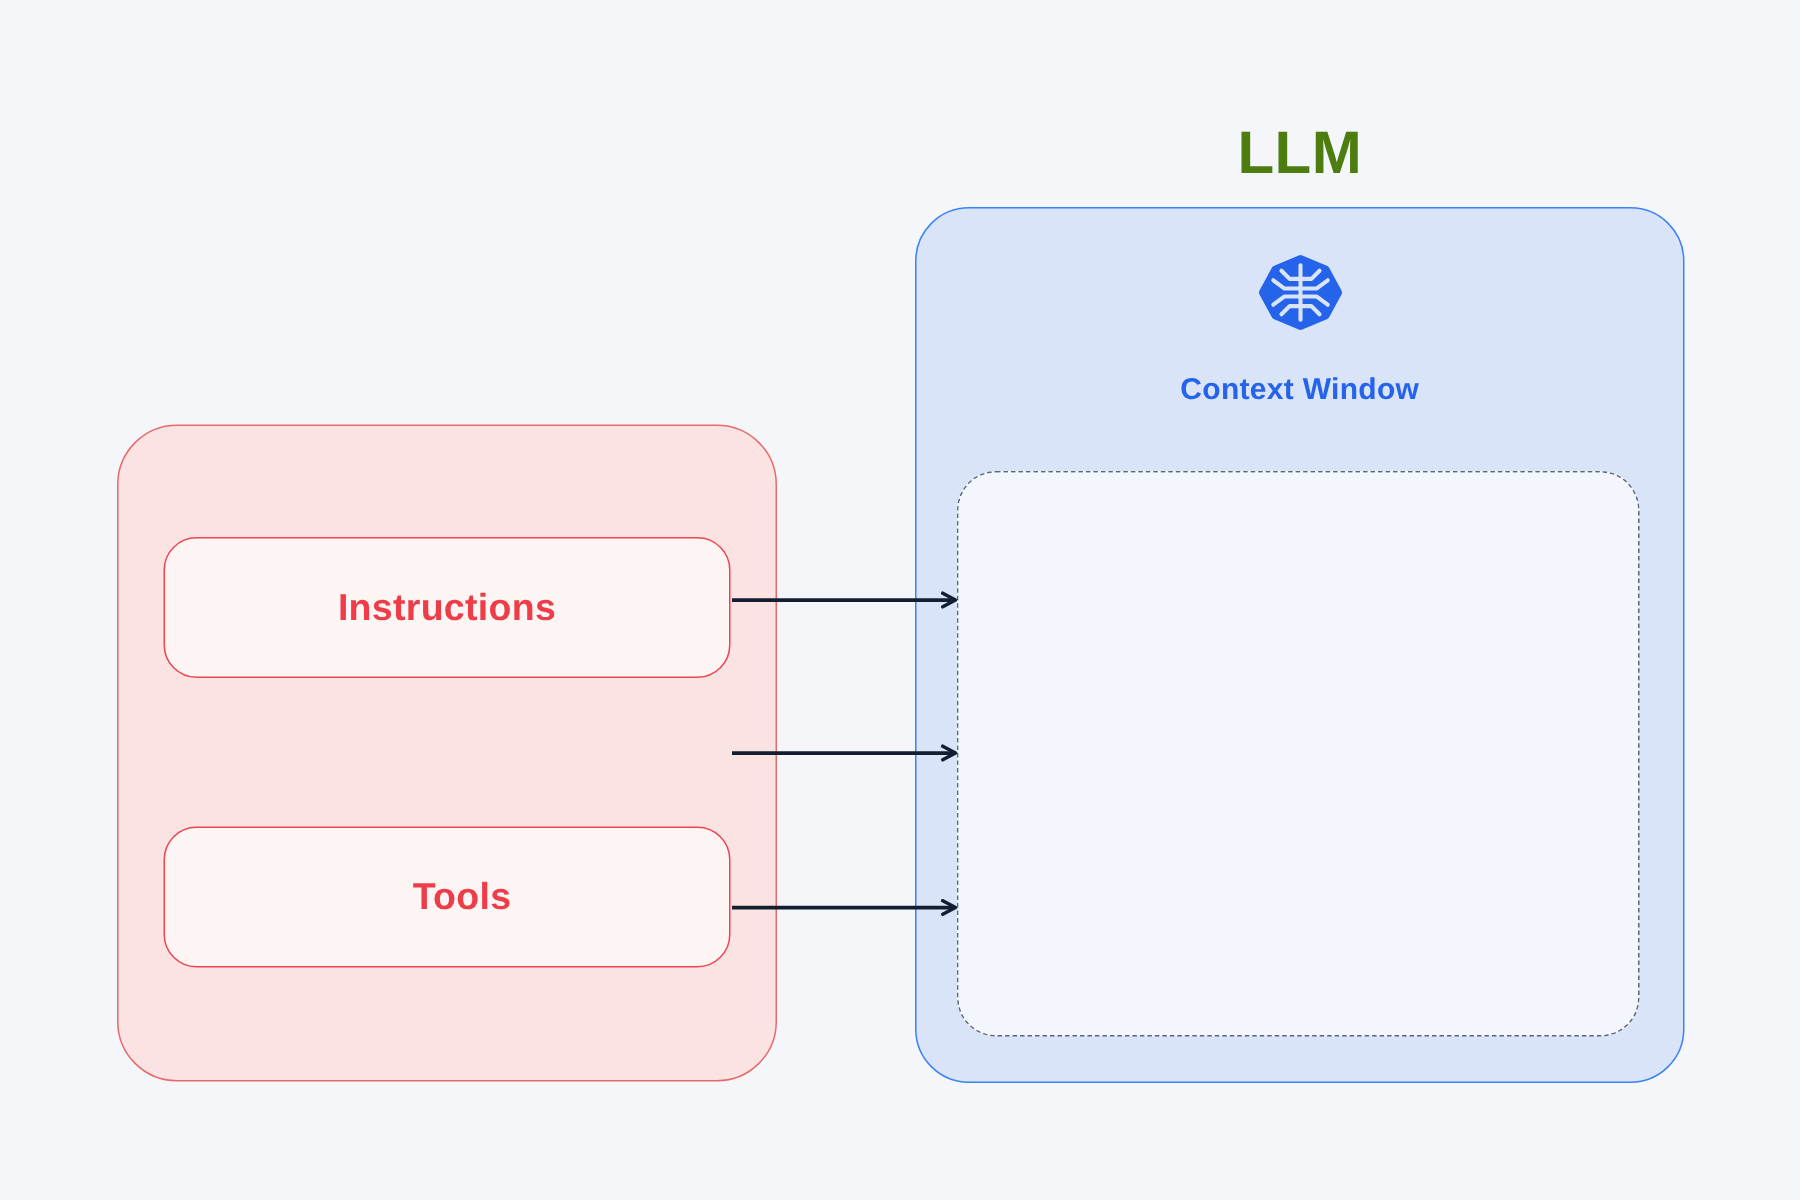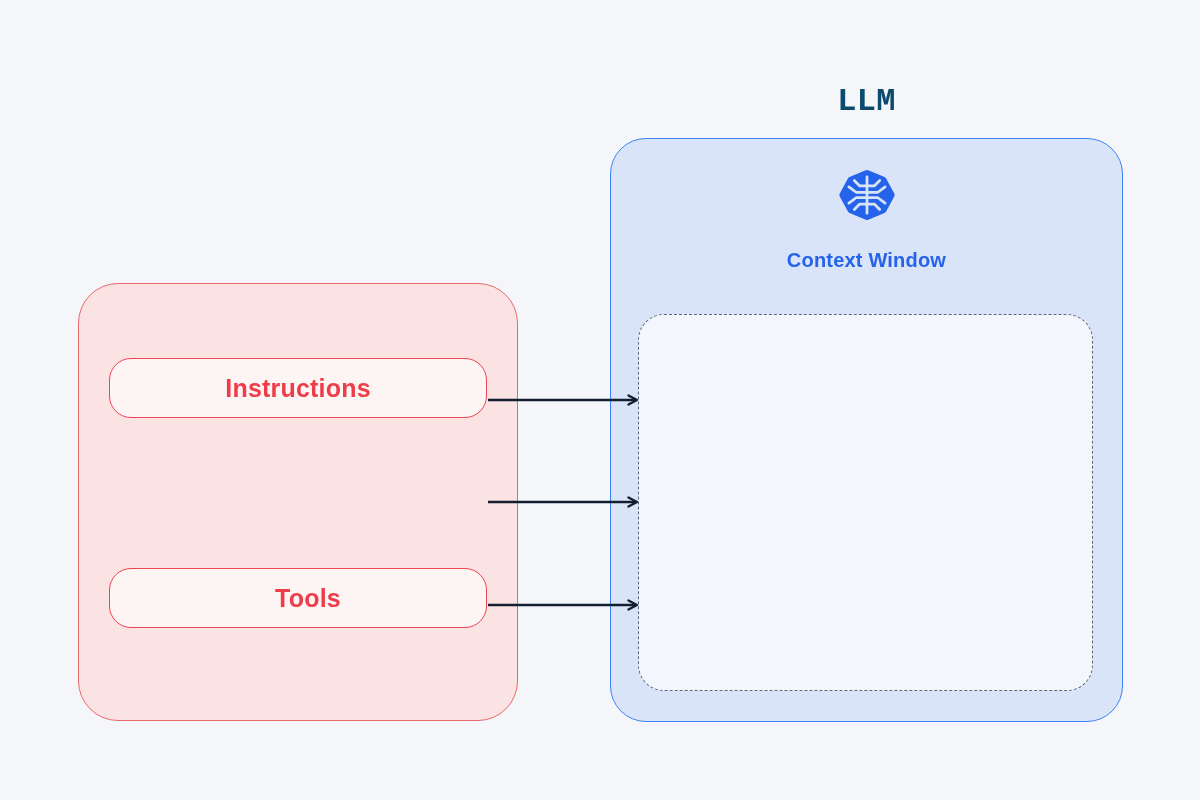--- a/index.html
+++ b/index.html
@@ -7,60 +7,59 @@
     position: relative;
     width: 1200px;
     height: 800px;
     background: #f4f6fa;
     font-family: "Liberation Sans", sans-serif;
     overflow: hidden;
   }
 
   .section-title {
     position: absolute;
-    font-size: 32px;
+    font-size: 40px;
     font-weight: 700;
-    color: #0c4a6e;
+    color: #4d7c0f;
     text-align: center;
     letter-spacing: 0.3px;
     line-height: 36px;
-    font-family: Liberation Mono, monospace;
   }
   .input-title { left: 78px;  top: 230px; width: 440px; }
   .llm-title   { left: 610px; top: 84px;  width: 513px; }
 
   
   .input-card {
     position: absolute;
     left: 78px; top: 283px;
     width: 440px; height: 438px;
     background: #fbe3e3;
     border: 1px solid #e76a6a;
     border-radius: 40px;
     box-sizing: border-box;
   }
   .input-item {
     position: absolute;
     left: 30px;
-    width: 378px; height: 60px;
+    width: 378px; height: 94px;
     background: #fdf4f4;
     border: 1px solid #ee4550;
     border-radius: 22px;
     box-sizing: border-box;
     display: flex;
     align-items: center;
     justify-content: center;
     font-size: 25px;
     font-weight: 700;
     color: #ee3d49;
     letter-spacing: 0.2px;
   }
   .item-0 { top: 74px; }
   .item-1 { top: 177px; }
-  .item-2 { top: 284px; padding-left: 20px; }
+  .item-2 { top: 267px; padding-left: 20px; }
 
   
   .llm-card {
     position: absolute;
     left: 610px; top: 138px;
     width: 513px; height: 584px;
     background: #d9e4f8;
     border: 1px solid #3b82f6;
     border-radius: 36px;
     box-sizing: border-box;

